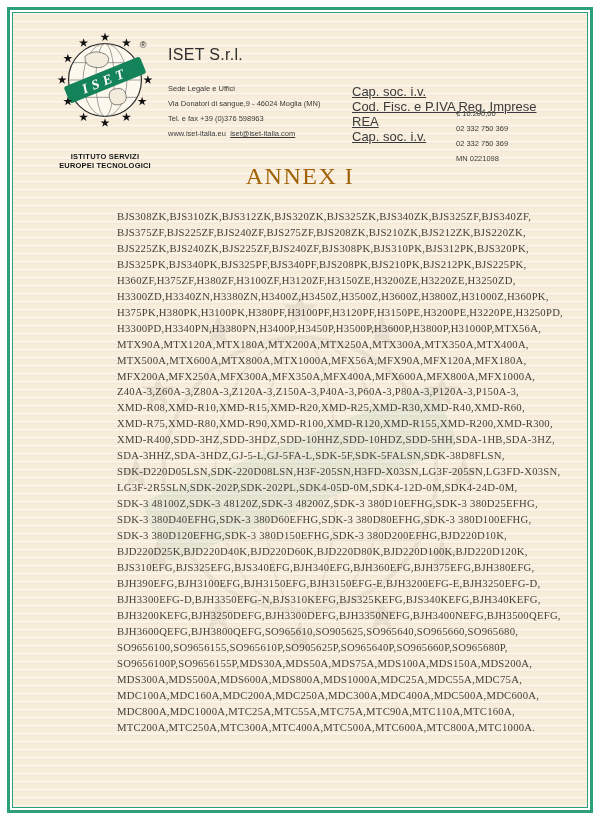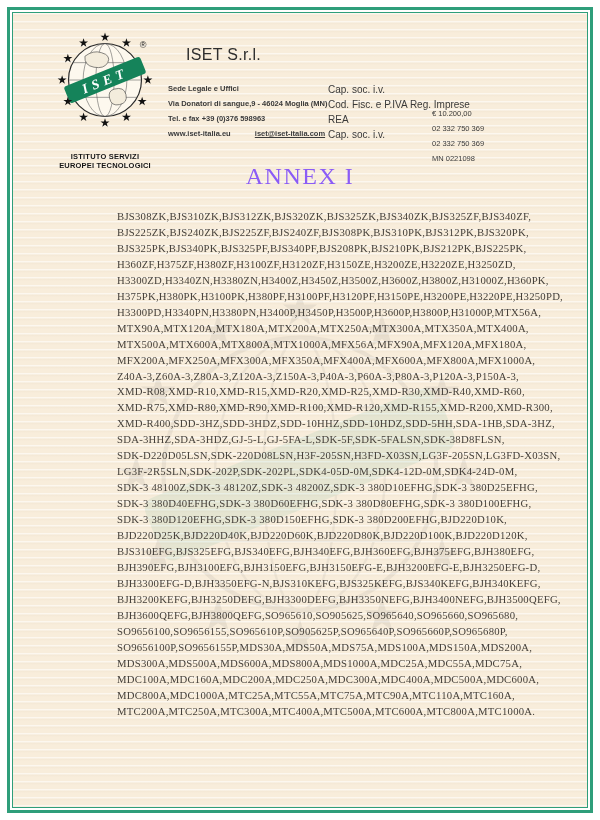--- a/index.html
+++ b/index.html
@@ -37,33 +37,33 @@
   
   .logo{position:absolute;left:46px;top:26px;width:118px;text-align:center;}
   .logo-org{
     margin-top:14px;font-size:7.5px;font-weight:bold;line-height:9px;
     color:#151515;letter-spacing:0.2px;
   }
 
   
   .company-name{
     position:absolute;left:168px;top:46px;
-    font-size:16px;color:#2e2e2e;letter-spacing:0.3px;margin-left:18px;
+    font-size:16px;color:#2e2e2e;letter-spacing:0.3px;
   }
   .info-rows{position:absolute;left:168px;top:84px;width:382px;}
   .info-row{display:flex;height:15px;align-items:flex-start;}
-  .cell-left{width:160px;flex:none;font-size:7.5px;color:#3a3a3a;white-space:nowrap;font-weight:bold;}
-  .cell-label{width:104px;flex:none;font-size:10px;color:#3a3a3a;white-space:nowrap;}
+  .cell-left{width:184px;flex:none;font-size:7.5px;color:#3a3a3a;white-space:nowrap;}
+  .cell-label{width:104px;flex:none;font-size:13px;color:#3a3a3a;white-space:nowrap;text-decoration:underline;}
   .cell-value{flex:1;font-size:7.5px;color:#3a3a3a;white-space:nowrap;margin-top:25px;}
-  .email-link{color:inherit;text-decoration:underline;margin-left:20px;}
+  .email-link{color:inherit;text-decoration:underline;}
 
   
   .annex-title{
     position:absolute;left:0;top:163px;width:100%;text-align:center;
-    font-family:"Liberation Serif",serif;font-size:24px;color:#8b5cf6;
+    font-family:"Liberation Serif",serif;font-size:24px;color:#a16207;
     letter-spacing:1.5px;
   }
 
   
   .codes{
     position:absolute;left:117px;top:209px;width:400px;
     font-family:"Liberation Serif",serif;font-size:10.7px;
     line-height:15.95px;color:var(--ink);letter-spacing:0.25px;
   }
   .code-line{white-space:nowrap;}
@@ -167,20 +167,21 @@
           <div class="cell-left"><span>www.iset-italia.eu</span>&nbsp;&nbsp;<a class="email-link" href="#">iset@iset-italia.com</a></div>
           <div class="cell-label">Cap. soc. i.v.</div>
           <div class="cell-value">MN 0221098</div>
         </div>
       </div>
 
     <div class="annex-title">ANNEX I</div>
 
     <div class="codes">
         <div class="code-line">BJS308ZK,BJS310ZK,BJS312ZK,BJS320ZK,BJS325ZK,BJS340ZK,BJS325ZF,BJS340ZF,</div>
+        <div class="code-line">BJS375ZF,BJS225ZF,BJS240ZF,BJS275ZF,BJS208ZK,BJS210ZK,BJS212ZK,BJS220ZK,</div>
         <div class="code-line">BJS225ZK,BJS240ZK,BJS225ZF,BJS240ZF,BJS308PK,BJS310PK,BJS312PK,BJS320PK,</div>
         <div class="code-line">BJS325PK,BJS340PK,BJS325PF,BJS340PF,BJS208PK,BJS210PK,BJS212PK,BJS225PK,</div>
         <div class="code-line">H360ZF,H375ZF,H380ZF,H3100ZF,H3120ZF,H3150ZE,H3200ZE,H3220ZE,H3250ZD,</div>
         <div class="code-line">H3300ZD,H3340ZN,H3380ZN,H3400Z,H3450Z,H3500Z,H3600Z,H3800Z,H31000Z,H360PK,</div>
         <div class="code-line">H375PK,H380PK,H3100PK,H380PF,H3100PF,H3120PF,H3150PE,H3200PE,H3220PE,H3250PD,</div>
         <div class="code-line">H3300PD,H3340PN,H3380PN,H3400P,H3450P,H3500P,H3600P,H3800P,H31000P,MTX56A,</div>
         <div class="code-line">MTX90A,MTX120A,MTX180A,MTX200A,MTX250A,MTX300A,MTX350A,MTX400A,</div>
         <div class="code-line">MTX500A,MTX600A,MTX800A,MTX1000A,MFX56A,MFX90A,MFX120A,MFX180A,</div>
         <div class="code-line">MFX200A,MFX250A,MFX300A,MFX350A,MFX400A,MFX600A,MFX800A,MFX1000A,</div>
         <div class="code-line">Z40A-3,Z60A-3,Z80A-3,Z120A-3,Z150A-3,P40A-3,P60A-3,P80A-3,P120A-3,P150A-3,</div>

